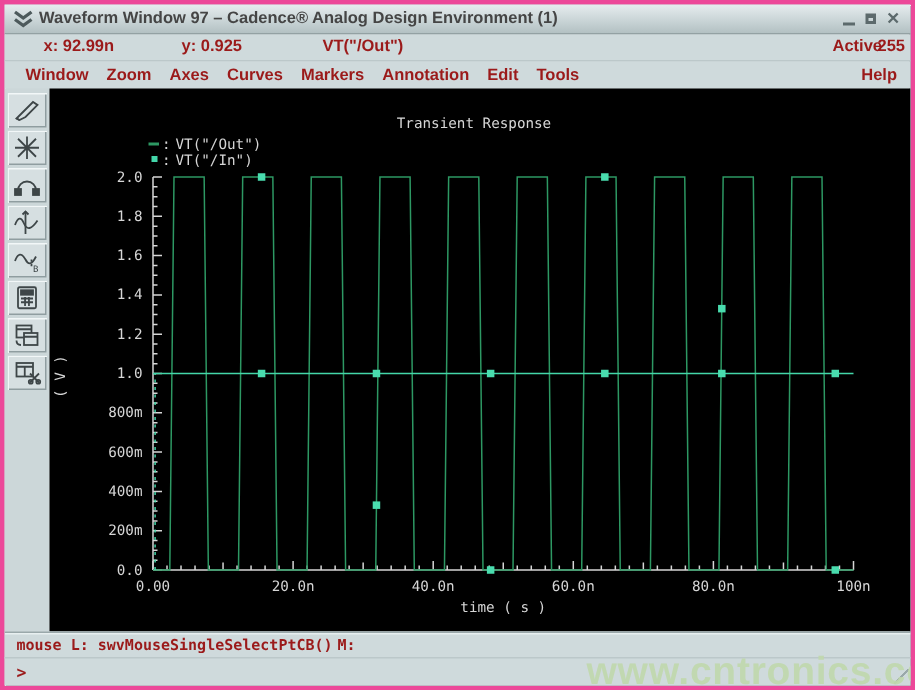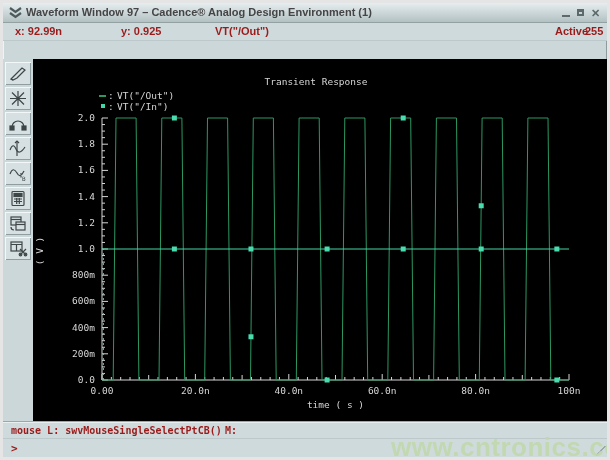--- a/index.html
+++ b/index.html
@@ -1,18 +1,18 @@
 <!DOCTYPE html>
 <html><head>
 <meta charset="utf-8">
 <style>
   html,body{margin:0;padding:0;background:#777;}
   .window{
     position:relative;width:610px;height:460px;box-sizing:border-box;
-    background:#e5e5e5;font-family:"Liberation Sans",sans-serif;
+    background:#ec4899;font-family:"Liberation Sans",sans-serif;
     -webkit-font-smoothing:antialiased;
   }
   .winbody{
     position:absolute;left:3px;top:3px;width:604px;height:454px;
     background:#ccd7d9;box-shadow:inset 1px 1px 0 #eef3f4, inset -1px -1px 0 #8e9c9e;
     overflow:hidden;
   }
   
   .titlebar{
     position:absolute;left:0;top:0;width:604px;height:19px;
@@ -99,27 +99,40 @@
         <div class="tb-btn">
             <div class="ic-max"></div>
           </div>
         <div class="tb-btn">
             <span class="ic-close">✕</span>
           </div>
       </div>
     </div>
 
     <div class="readout">
-      <span style="left:12px">x: 92.99n</span>
+      <span style="left:26px">x: 92.99n</span>
       <span style="left:118px">y: 0.925</span>
       <span style="left:212px">VT("/Out")</span>
       <span style="left:552px">Active</span>
       <span style="left:582px">255</span>
     </div>
 
+    <div class="menubar">
+      <div class="menu-row">
+        <span class="menu-item">Window</span>
+        <span class="menu-item">Zoom</span>
+        <span class="menu-item">Axes</span>
+        <span class="menu-item">Curves</span>
+        <span class="menu-item">Markers</span>
+        <span class="menu-item">Annotation</span>
+        <span class="menu-item">Edit</span>
+        <span class="menu-item">Tools</span>
+      </div>
+      <span class="menu-help">Help</span>
+    </div>
 
     <div class="toolbar">
       <div class="tool-btn" style="top:3px">
         <svg width="20" height="17" viewBox="0 0 20 17">
           <path d="M3 14 L6 11 L14 3 L17 5 L9 13 L5 15 Z"></path>
             <path d="M3 14 L5 15"></path>
         </svg>
       </div>
       <div class="tool-btn" style="top:28px">
         <svg width="20" height="17" viewBox="0 0 20 17">

